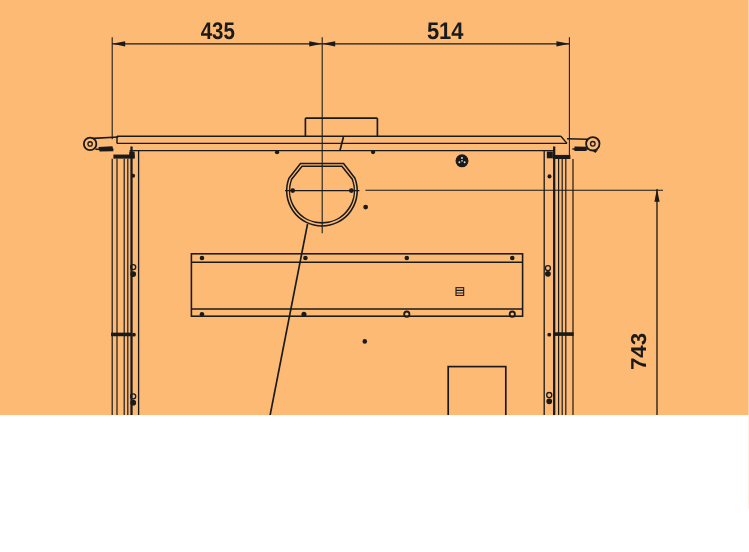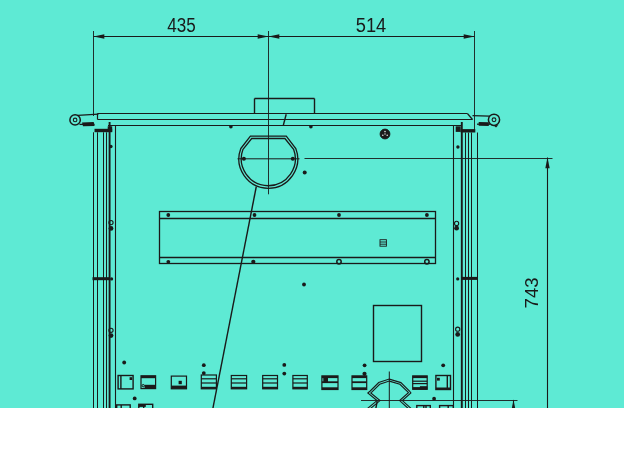--- a/index.html
+++ b/index.html
@@ -1,16 +1,16 @@
 <!DOCTYPE html>
 <html><head>
 <meta charset="utf-8">
 <style>
   html,body{margin:0;padding:0;background:#ffffff;}
-  .wrap{width:624px;height:408px;position:relative;overflow:hidden;background:#5eead4;}
+  .wrap{width:624px;height:346px;position:relative;overflow:hidden;background:#fdba74;font-weight:bold;}
   svg{display:block;}
   text{font-family:"Liberation Sans", sans-serif;fill:#1a1a1a;}
 </style>
 </head>
 <body>
 <div class="wrap">
 <svg width="624" height="460" viewBox="0 0 624 460" xmlns="http://www.w3.org/2000/svg">
 <g stroke="#1a1a1a" fill="none" stroke-width="1.1">
 
 <g>

